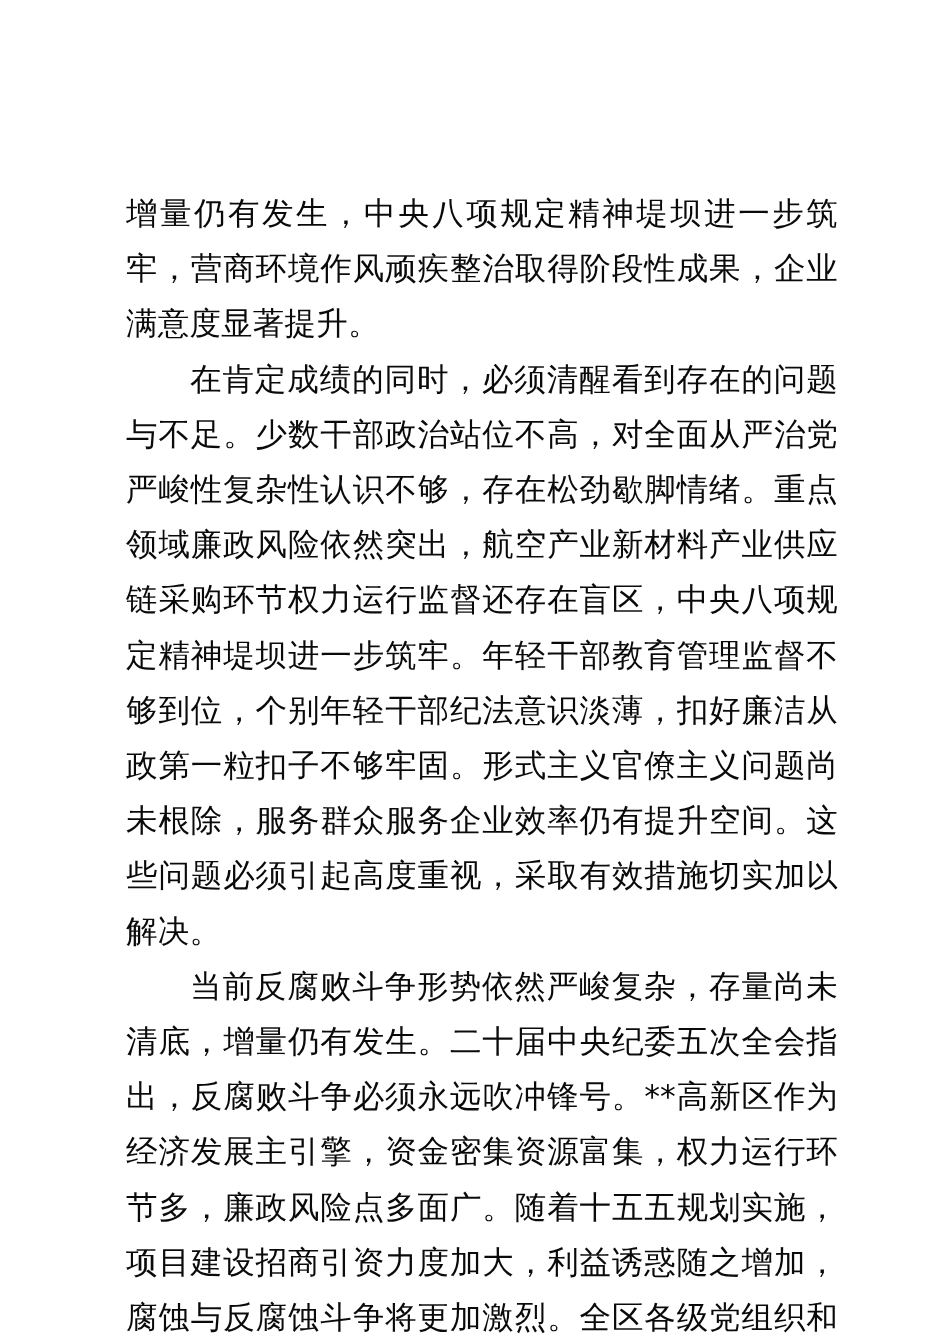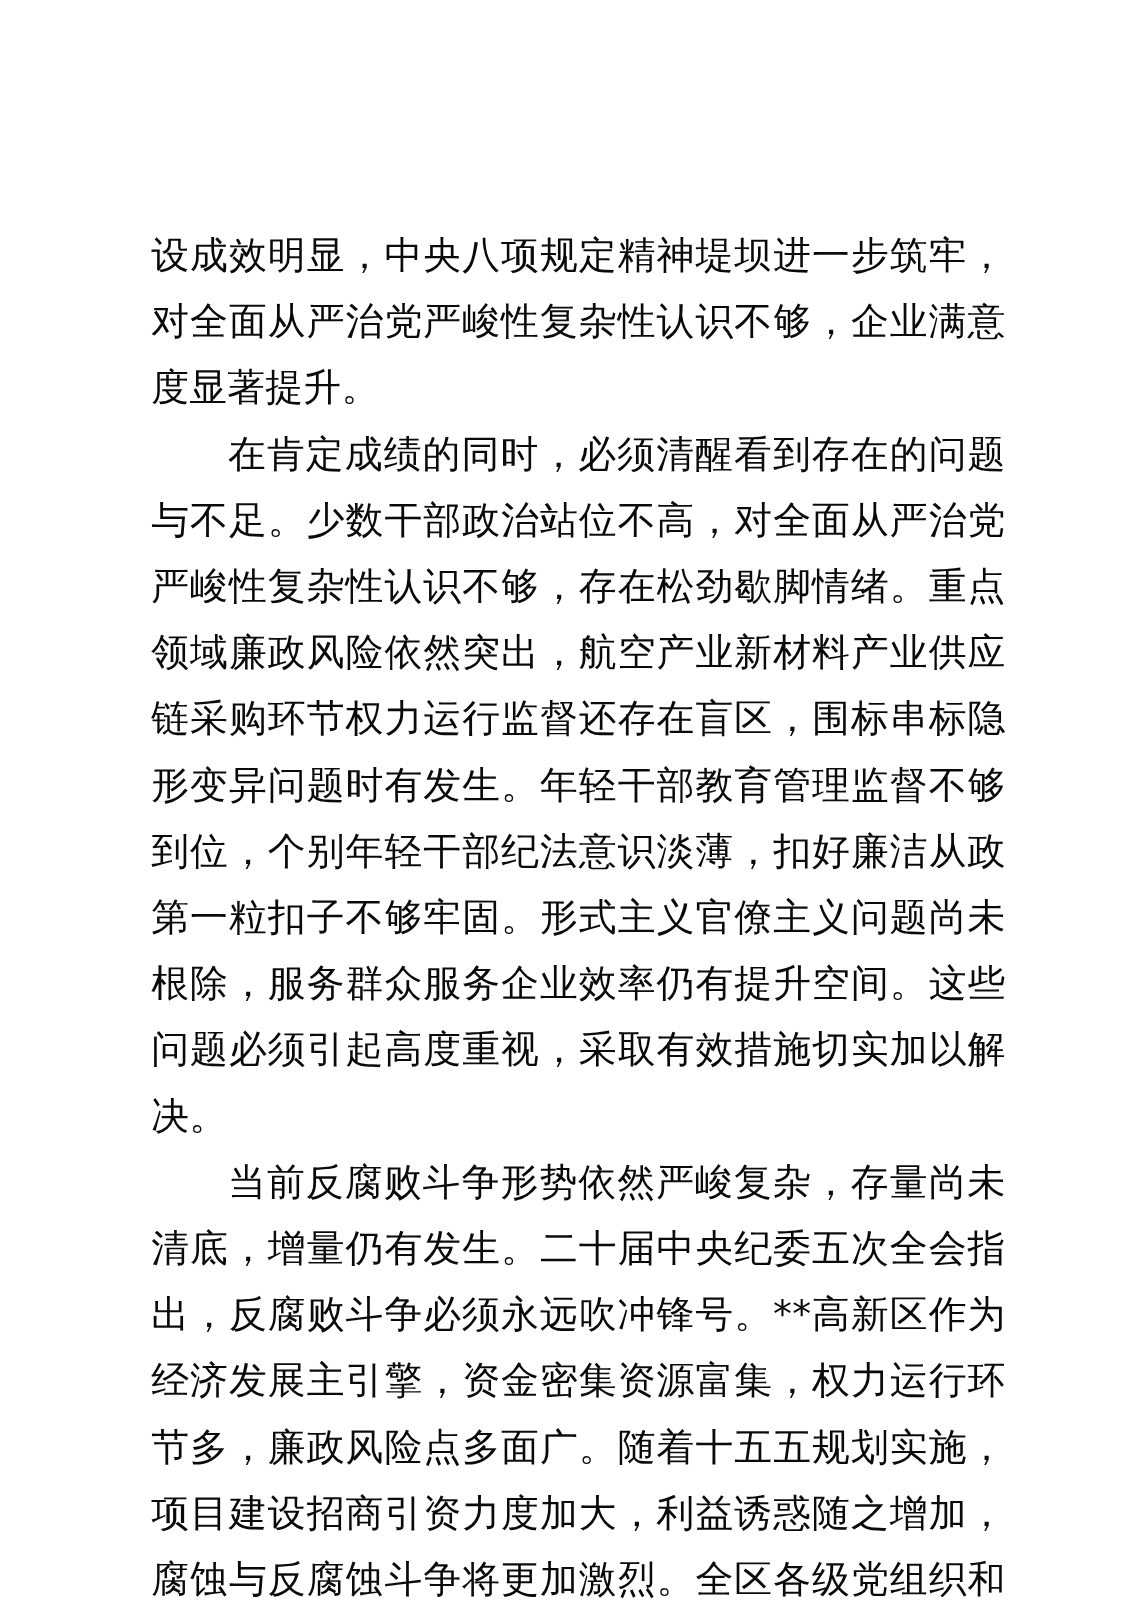--- a/index.html
+++ b/index.html
@@ -43,20 +43,20 @@
   .para.indent {
     text-indent: 64px;
   }
 </style>
 </head>
 <body>
 
 <div id="page">
   <div id="doc-body">
 
-    <p class="para">设成效明显，中央八项规定精神堤坝进一步筑牢，对全面从严治党严峻性复杂性认识不够，企业满意度显著提升。</p>
+    <p class="para">增量仍有发生，中央八项规定精神堤坝进一步筑牢，营商环境作风顽疾整治取得阶段性成果，企业满意度显著提升。</p>
 
-    <p class="para indent">在肯定成绩的同时，必须清醒看到存在的问题与不足。少数干部政治站位不高，对全面从严治党严峻性复杂性认识不够，存在松劲歇脚情绪。重点领域廉政风险依然突出，航空产业新材料产业供应链采购环节权力运行监督还存在盲区，围标串标隐形变异问题时有发生。年轻干部教育管理监督不够到位，个别年轻干部纪法意识淡薄，扣好廉洁从政第一粒扣子不够牢固。形式主义官僚主义问题尚未根除，服务群众服务企业效率仍有提升空间。这些问题必须引起高度重视，采取有效措施切实加以解决。</p>
+    <p class="para indent">在肯定成绩的同时，必须清醒看到存在的问题与不足。少数干部政治站位不高，对全面从严治党严峻性复杂性认识不够，存在松劲歇脚情绪。重点领域廉政风险依然突出，航空产业新材料产业供应链采购环节权力运行监督还存在盲区，中央八项规定精神堤坝进一步筑牢。年轻干部教育管理监督不够到位，个别年轻干部纪法意识淡薄，扣好廉洁从政第一粒扣子不够牢固。形式主义官僚主义问题尚未根除，服务群众服务企业效率仍有提升空间。这些问题必须引起高度重视，采取有效措施切实加以解决。</p>
 
     <p class="para indent">当前反腐败斗争形势依然严峻复杂，存量尚未清底，增量仍有发生。二十届中央纪委五次全会指出，反腐败斗争必须永远吹冲锋号。**高新区作为经济发展主引擎，资金密集资源富集，权力运行环节多，廉政风险点多面广。随着十五五规划实施，项目建设招商引资力度加大，利益诱惑随之增加，腐蚀与反腐蚀斗争将更加激烈。全区各级党组织和广大党员干部要深刻领悟两个仍然的重大判断，既要肯定成绩，也要正视问题，以一步不停歇半步不退让的韧劲，持续净化园区政治生态。</p>
 
   </div>
 </div>
 
 </body></html>

